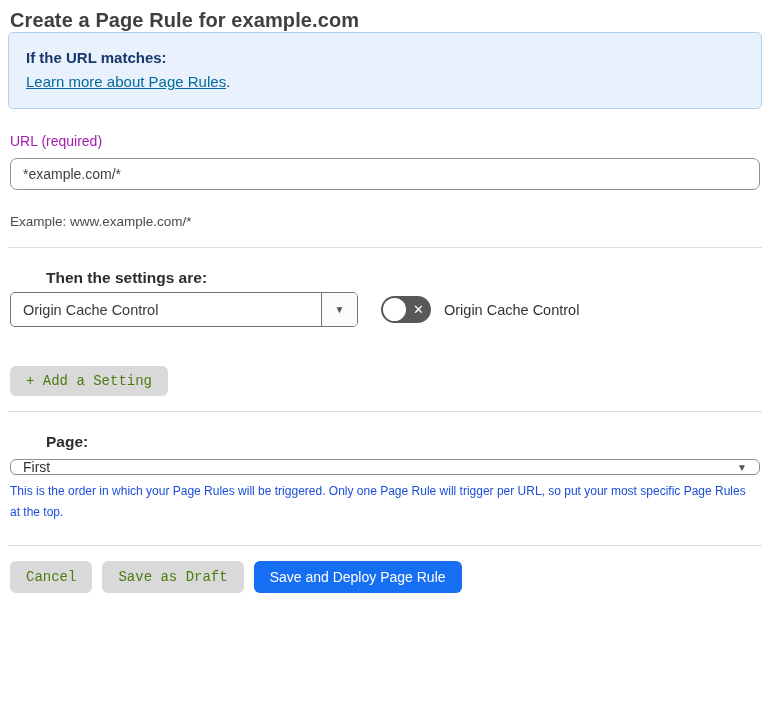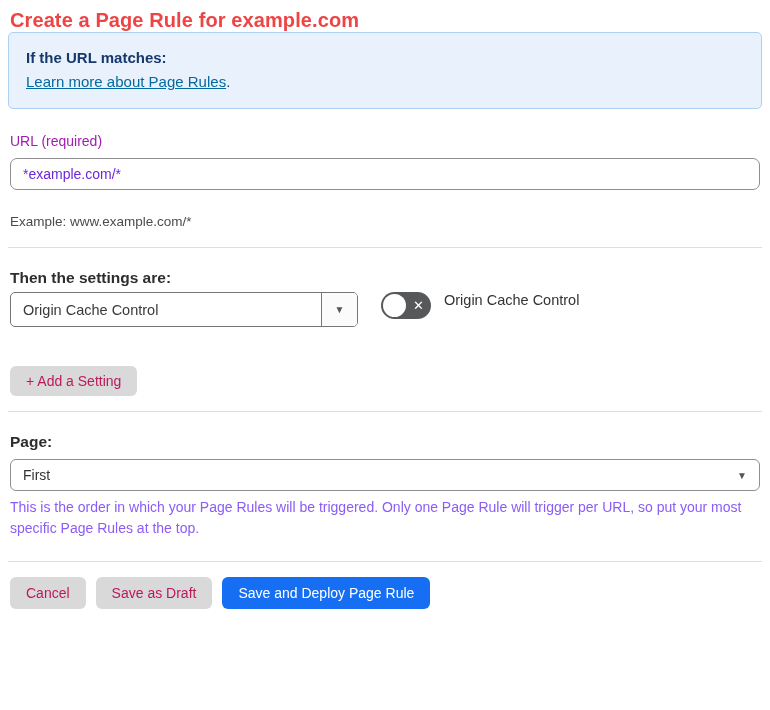--- a/index.html
+++ b/index.html
@@ -7,21 +7,21 @@
   body {
     font-family: "Liberation Sans", sans-serif;
     color: #313131;
     -webkit-font-smoothing: antialiased;
   }
   .container { width: 770px; padding: 8px 10px 14px 10px; }
 
   h1.page-title {
     font-size: 20px;
     font-weight: 700;
-    color: #ef4444;
+    color: #404040;
     letter-spacing: 0.1px;
     margin: 0 0 0 0;
     padding-top: 1px;
   }
 
   .info-box {
     margin-left: -2px;
     margin-right: -2px;
     background: #e9f2fc;
     border: 1px solid #afd1f1;
@@ -47,21 +47,21 @@
 
   input.url-input {
     margin-top: 9px;
     width: 750px;
     height: 32px;
     border: 1px solid #8f8f8f;
     border-radius: 7px;
     padding: 0 12px;
     font-family: "Liberation Sans", sans-serif;
     font-size: 14px;
-    color: #6d28d9;
+    color: #404040;
     background: #ffffff;
     outline: none;
   }
 
   .helper-text {
     margin-top: 24px;
     font-size: 13.5px;
     color: #4b4b4b;
   }
 
@@ -73,28 +73,29 @@
     margin-right: -2px;
   }
   .divider.d1 { margin-top: 18px; }
   .divider.d2 { margin-top: 15px; }
   .divider.d3 { margin-top: 22px; }
 
   .section-heading {
     font-size: 15.5px;
     font-weight: 700;
     color: #2d2d2d;
+    margin-left: 36px;
   }
   .section-heading.settings { margin-top: 21px; }
   .section-heading.order { margin-top: 21px; }
 
   .setting-row {
     margin-top: 5px;
     display: flex;
-    align-items: flex-start;
+    align-items: center;
   }
 
   .dropdown {
     width: 348px;
     height: 35px;
     border: 1px solid #757575;
     border-radius: 5px;
     background: #ffffff;
     display: flex;
     align-items: stretch;
@@ -161,52 +162,52 @@
     justify-content: center;
     height: 32px;
     padding: 0 16px;
     border: none;
     border-radius: 6px;
     font-family: "Liberation Sans", sans-serif;
     font-size: 14px;
     cursor: pointer;
     white-space: nowrap;
   }
-  .btn-gray { background: #d9d9d9; color: #be185d; }
+  .btn-gray { background: #d9d9d9; color: #4d7c0f; font-family: Liberation Mono, monospace; }
   .btn-blue { background: #166ef3; color: #ffffff; }
 
   .add-setting-btn { margin-top: 39px; height: 30px; }
 
   .select-box {
     margin-top: 8px;
     width: 750px;
-    height: 32px;
+    height: 16px;
     border: 1px solid #8f8f8f;
     border-radius: 6px;
     background: #ffffff;
     display: flex;
     align-items: center;
     padding: 0 12px;
     cursor: pointer;
   }
   .select-box .select-value {
     flex: 1;
     font-size: 14px;
     color: #333333;
   }
   .select-box .select-caret {
     font-size: 10px;
     color: #555555;
   }
 
   .order-helper {
     margin-top: 6px;
-    font-size: 14px;
+    font-size: 12px;
     line-height: 21px;
-    color: #8b5cf6;
+    color: #1d4ed8;
     max-width: 748px;
   }
 
   .footer-actions {
     margin-top: 15px;
     display: flex;
     align-items: center;
     gap: 10px;
   }
 </style>

